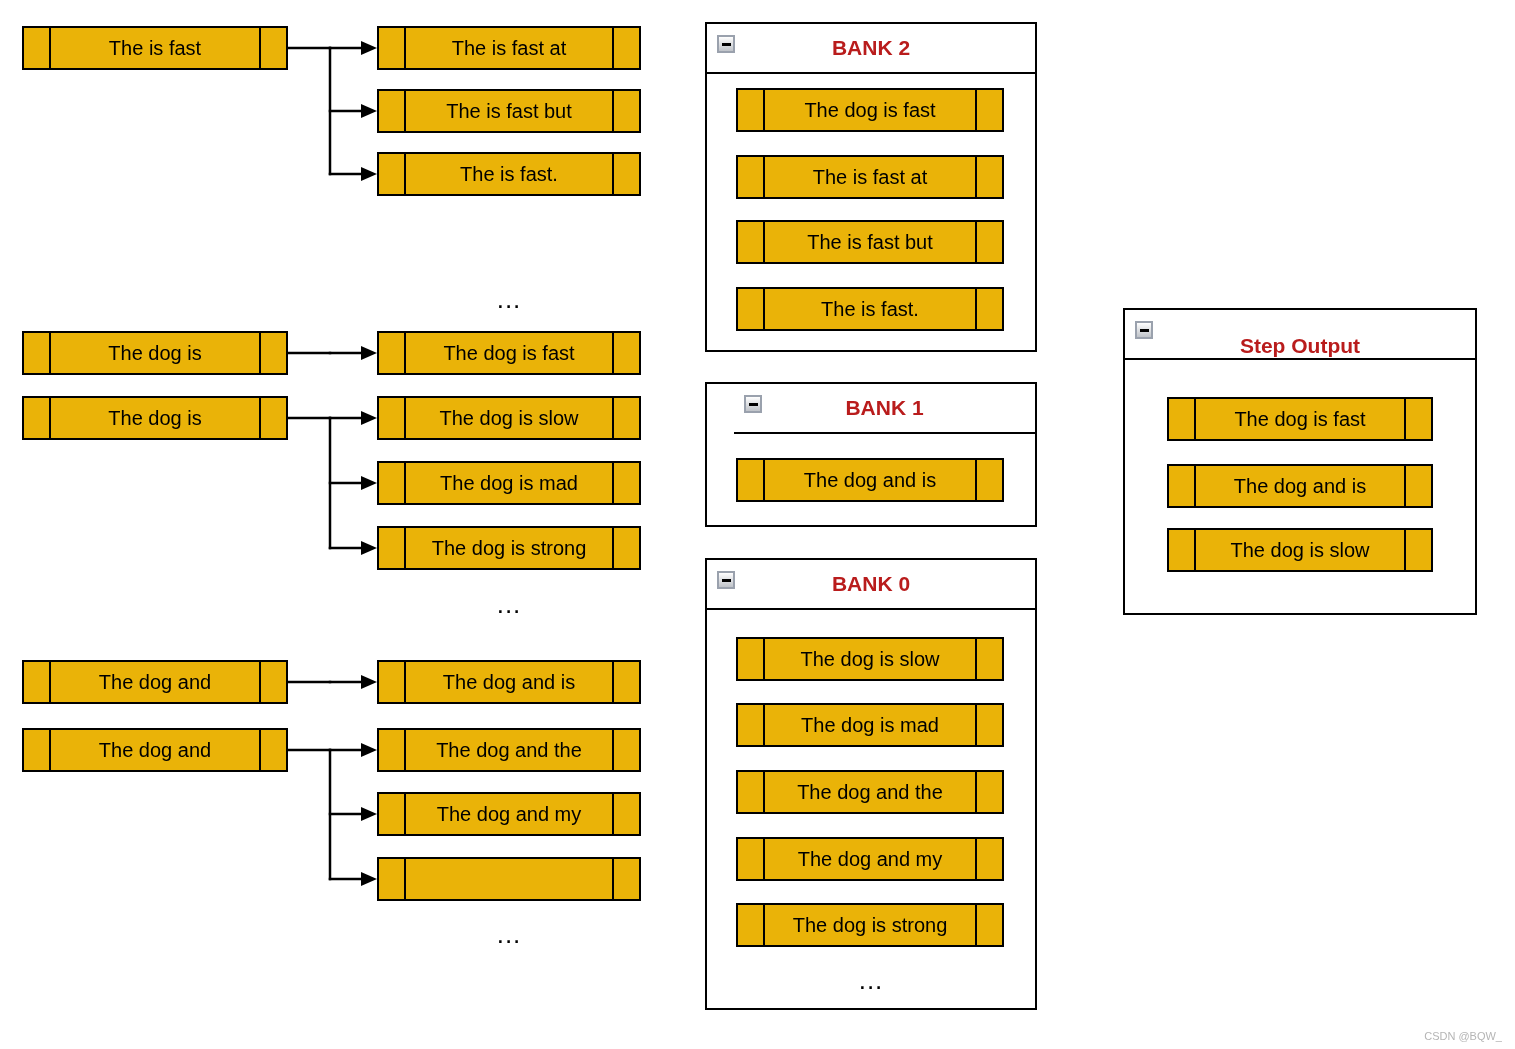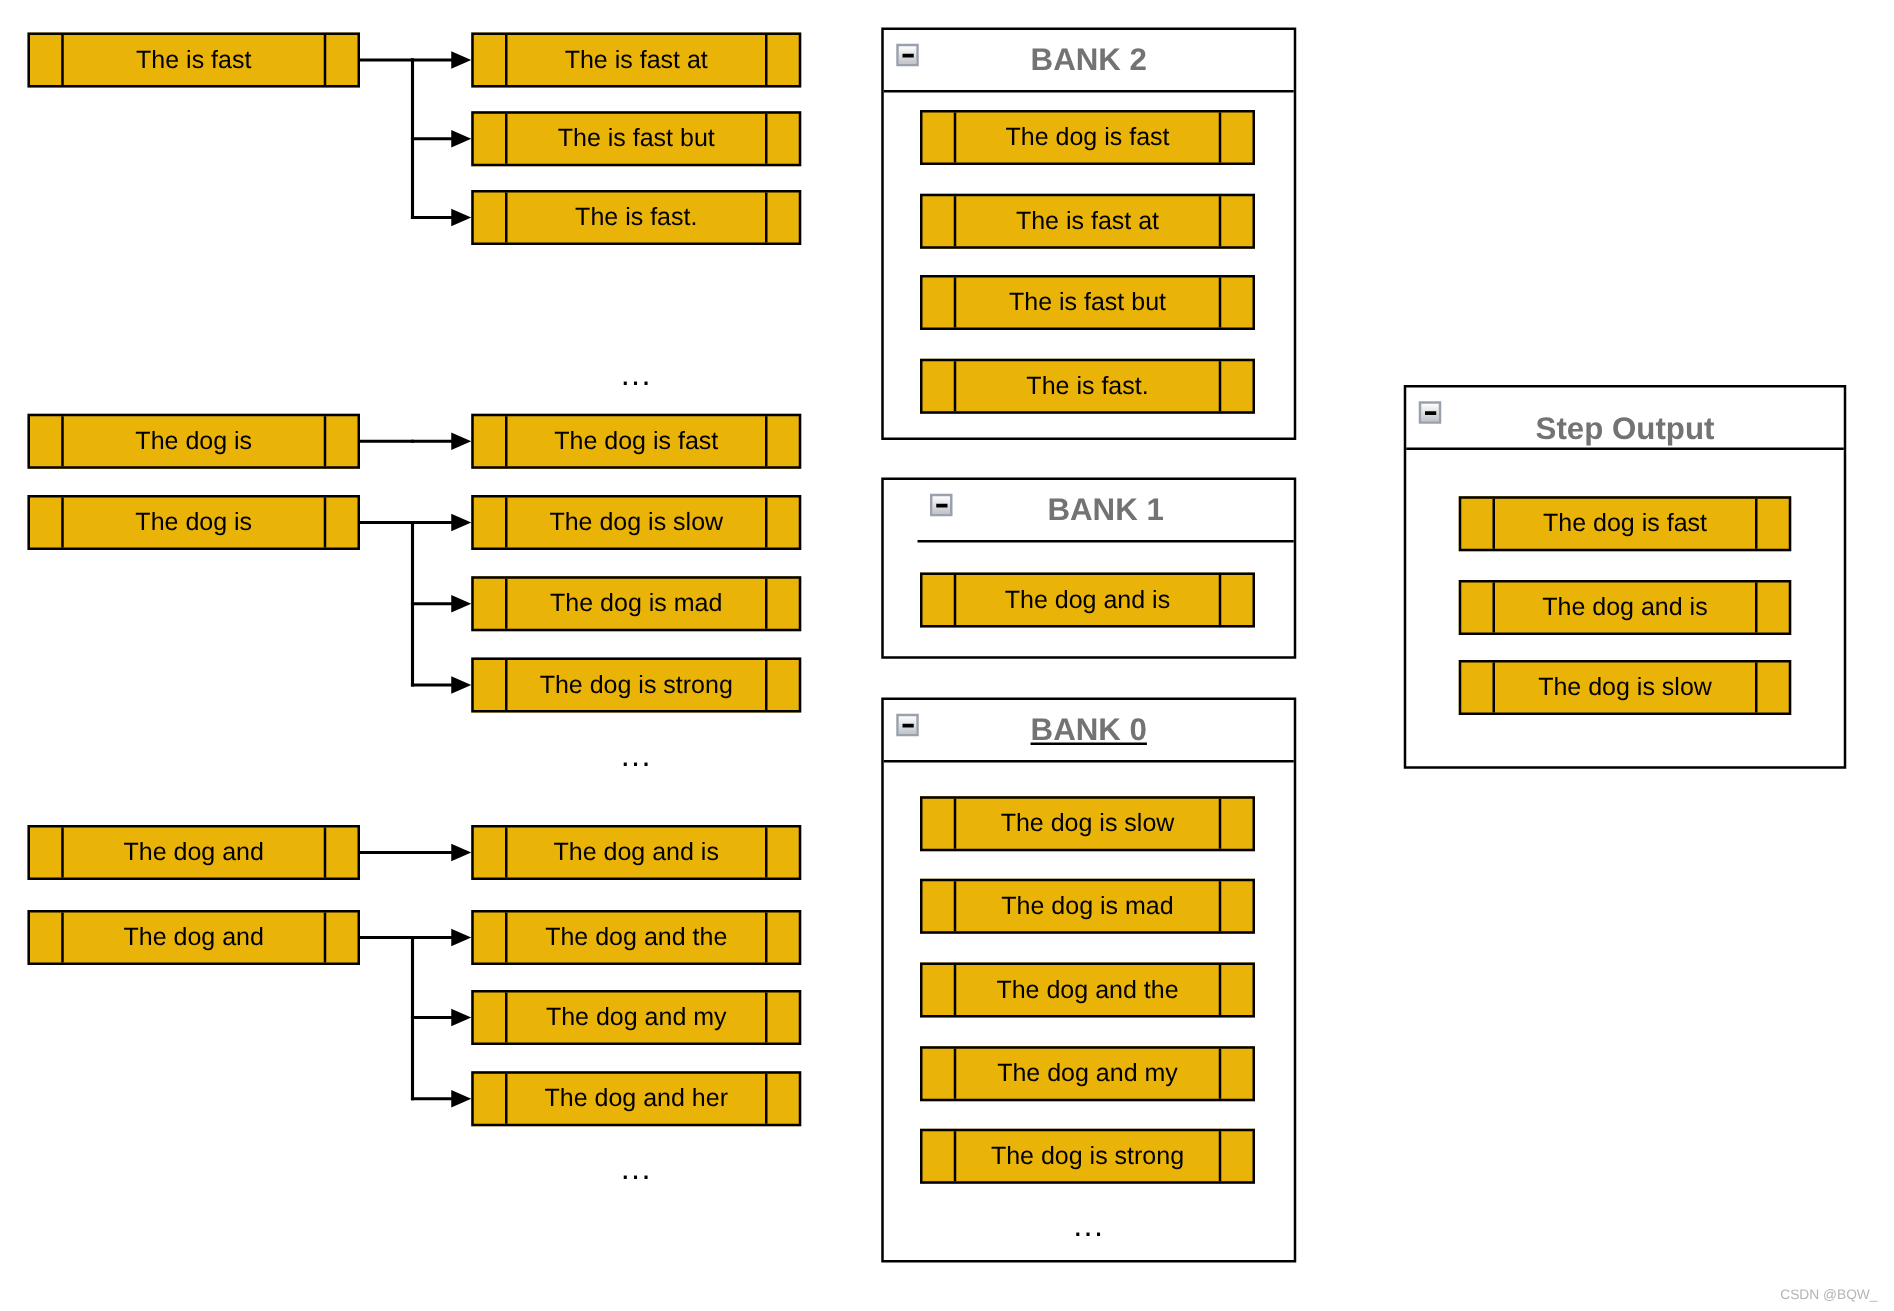--- a/index.html
+++ b/index.html
@@ -48,23 +48,23 @@
   }
   .titlebar {
     position: absolute;
     left: 0; right: 0; top: 0;
     border-bottom: 2px solid #000000;
     display: flex;
     align-items: center;
     justify-content: center;
   }
   .panel-title {
-    font-size: 25px;
+    font-size: 21px;
     font-weight: bold;
-    color: #737373;
+    color: #b91c1c;
   }
   .minus-btn {
     position: absolute;
     left: 10px; top: 11px;
     width: 14px; height: 14px;
     box-sizing: content-box;
     border: 2px solid #9aa1ad;
     background: linear-gradient(#fefefe, #bfc3c9);
     display: flex;
     align-items: center;
@@ -199,21 +199,20 @@
         <div class="token-label">The dog and the</div>
       </div>
       <div class="token-box" style="left: 377px; top: 792px; width: 264px; height: 44px;">
         <div class="cell-div left"></div>
         <div class="cell-div right"></div>
         <div class="token-label">The dog and my</div>
       </div>
       <div class="token-box" style="left: 377px; top: 857px; width: 264px; height: 44px;">
         <div class="cell-div left"></div>
         <div class="cell-div right"></div>
-        <div class="token-label">The dog and her</div>
       </div>
       <div class="ellipsis" style="left: 509px; top: 299px;">...</div>
       <div class="ellipsis" style="left: 509px; top: 604px;">...</div>
       <div class="ellipsis" style="left: 509px; top: 934px;">...</div>
       <div class="panel" style="left: 705px; top: 22px; width: 332px; height: 330px;">
         <div class="titlebar" style="height: 48px;">
           <div class="minus-btn">
             <div class="minus-glyph"></div>
           </div>
           <div class="panel-title">BANK 2</div>
@@ -246,21 +245,21 @@
           </div>
           <div class="panel-title">BANK 1</div>
         </div>
       </div>
       <div class="token-box" style="left: 736px; top: 458px; width: 268px; height: 44px;">
         <div class="cell-div left"></div>
         <div class="cell-div right"></div>
         <div class="token-label">The dog and is</div>
       </div>
       <div class="panel" style="left: 705px; top: 558px; width: 332px; height: 452px;">
-        <div class="titlebar" style="height: 48px; text-decoration: underline;">
+        <div class="titlebar" style="height: 48px;">
           <div class="minus-btn">
             <div class="minus-glyph"></div>
           </div>
           <div class="panel-title">BANK 0</div>
         </div>
       </div>
       <div class="token-box" style="left: 736px; top: 637px; width: 268px; height: 44px;">
         <div class="cell-div left"></div>
         <div class="cell-div right"></div>
         <div class="token-label">The dog is slow</div>

